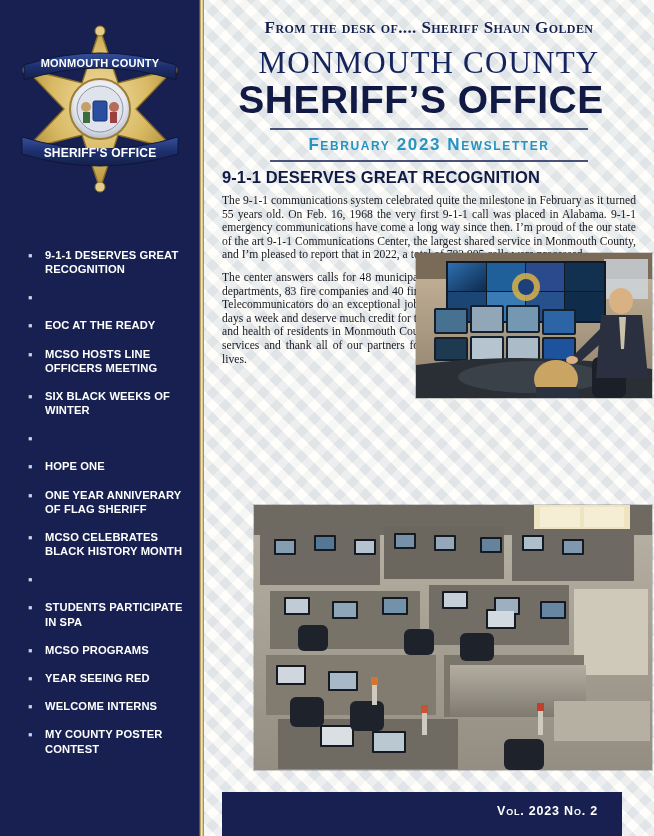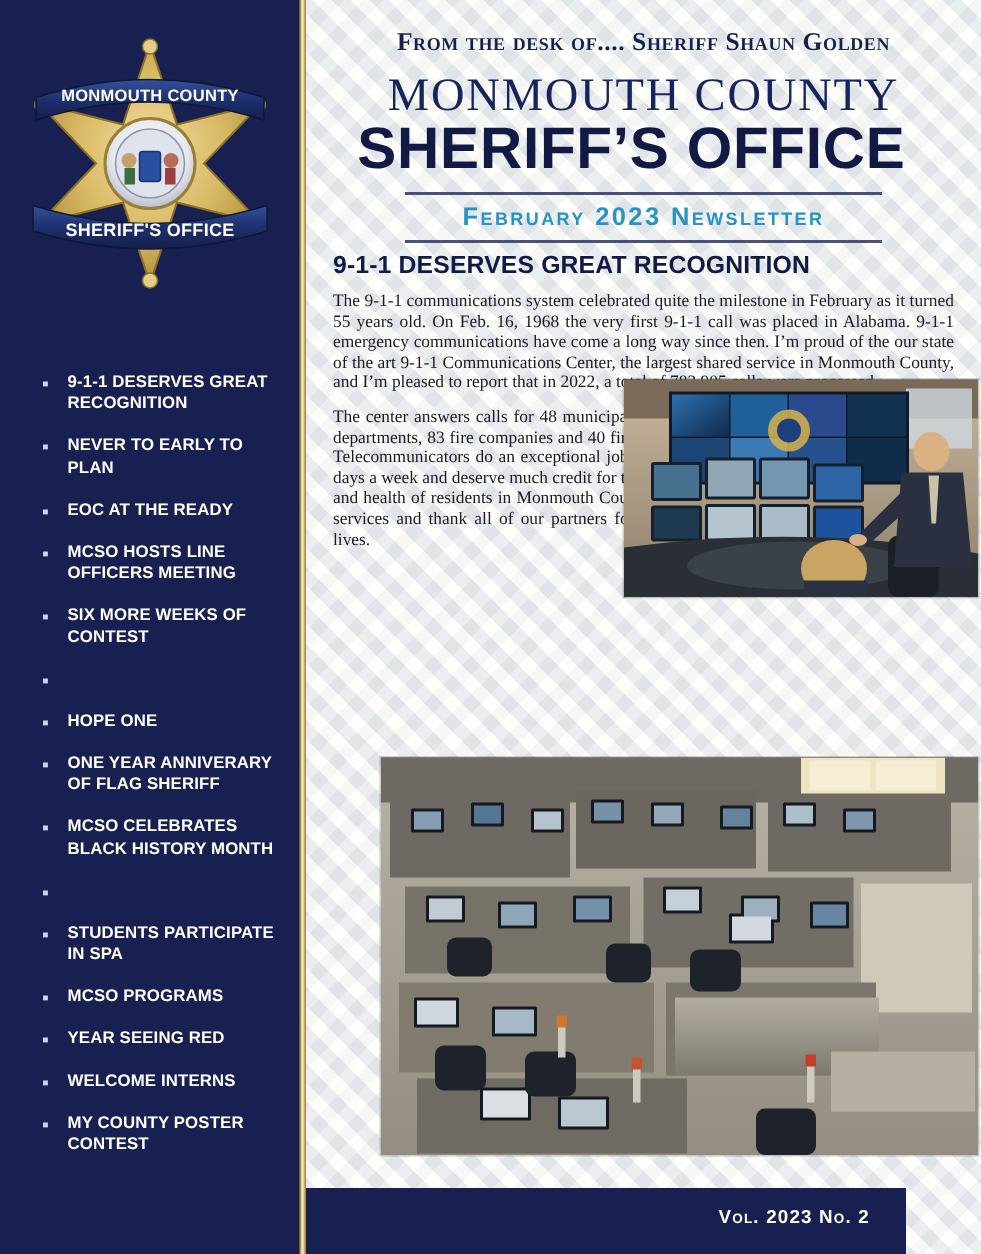--- a/index.html
+++ b/index.html
@@ -111,21 +111,21 @@
 
   .photo{
     position:absolute;background:#2a2d33;overflow:hidden;
     box-shadow:0 0 0 1px rgba(0,0,0,.18);
   }
   .photo1{left:194px;top:85px;width:236px;height:145px;}
   .photo2{left:32px;top:337px;width:398px;height:265px;}
   .photo canvas, .photo svg{display:block;width:100%;height:100%;}
 
   .footer{
-    position:absolute;left:0;top:792px;width:400px;height:44px;
+    position:absolute;left:18px;top:792px;width:400px;height:44px;
     background:#172050;
   }
   .footer-text{
     position:absolute;right:24px;top:12px;
     color:#ffffff;font-size:12.5px;font-weight:bold;
     font-variant:small-caps;letter-spacing:.8px;
     font-family:"Liberation Sans", sans-serif;
   }
 </style>
 </head>
@@ -194,33 +194,32 @@
       </div>
     </div>
 
     <div class="toc">
       <div class="toc-item">
         <span class="toc-bullet">▪</span>
         <span class="toc-label">9-1-1 DESERVES GREAT RECOGNITION</span>
       </div>
       <div class="toc-item">
         <span class="toc-bullet">▪</span>
-        <span class="toc-label">NEVER TO EARLY TO PLAN</span>
       </div>
       <div class="toc-item">
         <span class="toc-bullet">▪</span>
         <span class="toc-label">EOC AT THE READY</span>
       </div>
       <div class="toc-item">
         <span class="toc-bullet">▪</span>
         <span class="toc-label">MCSO HOSTS LINE OFFICERS MEETING</span>
       </div>
       <div class="toc-item">
         <span class="toc-bullet">▪</span>
-        <span class="toc-label">SIX MORE WEEKS OF CONTEST</span>
+        <span class="toc-label">SIX BLACK WEEKS OF WINTER</span>
       </div>
       <div class="toc-item">
         <span class="toc-bullet">▪</span>
       </div>
       <div class="toc-item">
         <span class="toc-bullet">▪</span>
         <span class="toc-label">HOPE ONE</span>
       </div>
       <div class="toc-item">
         <span class="toc-bullet">▪</span>

